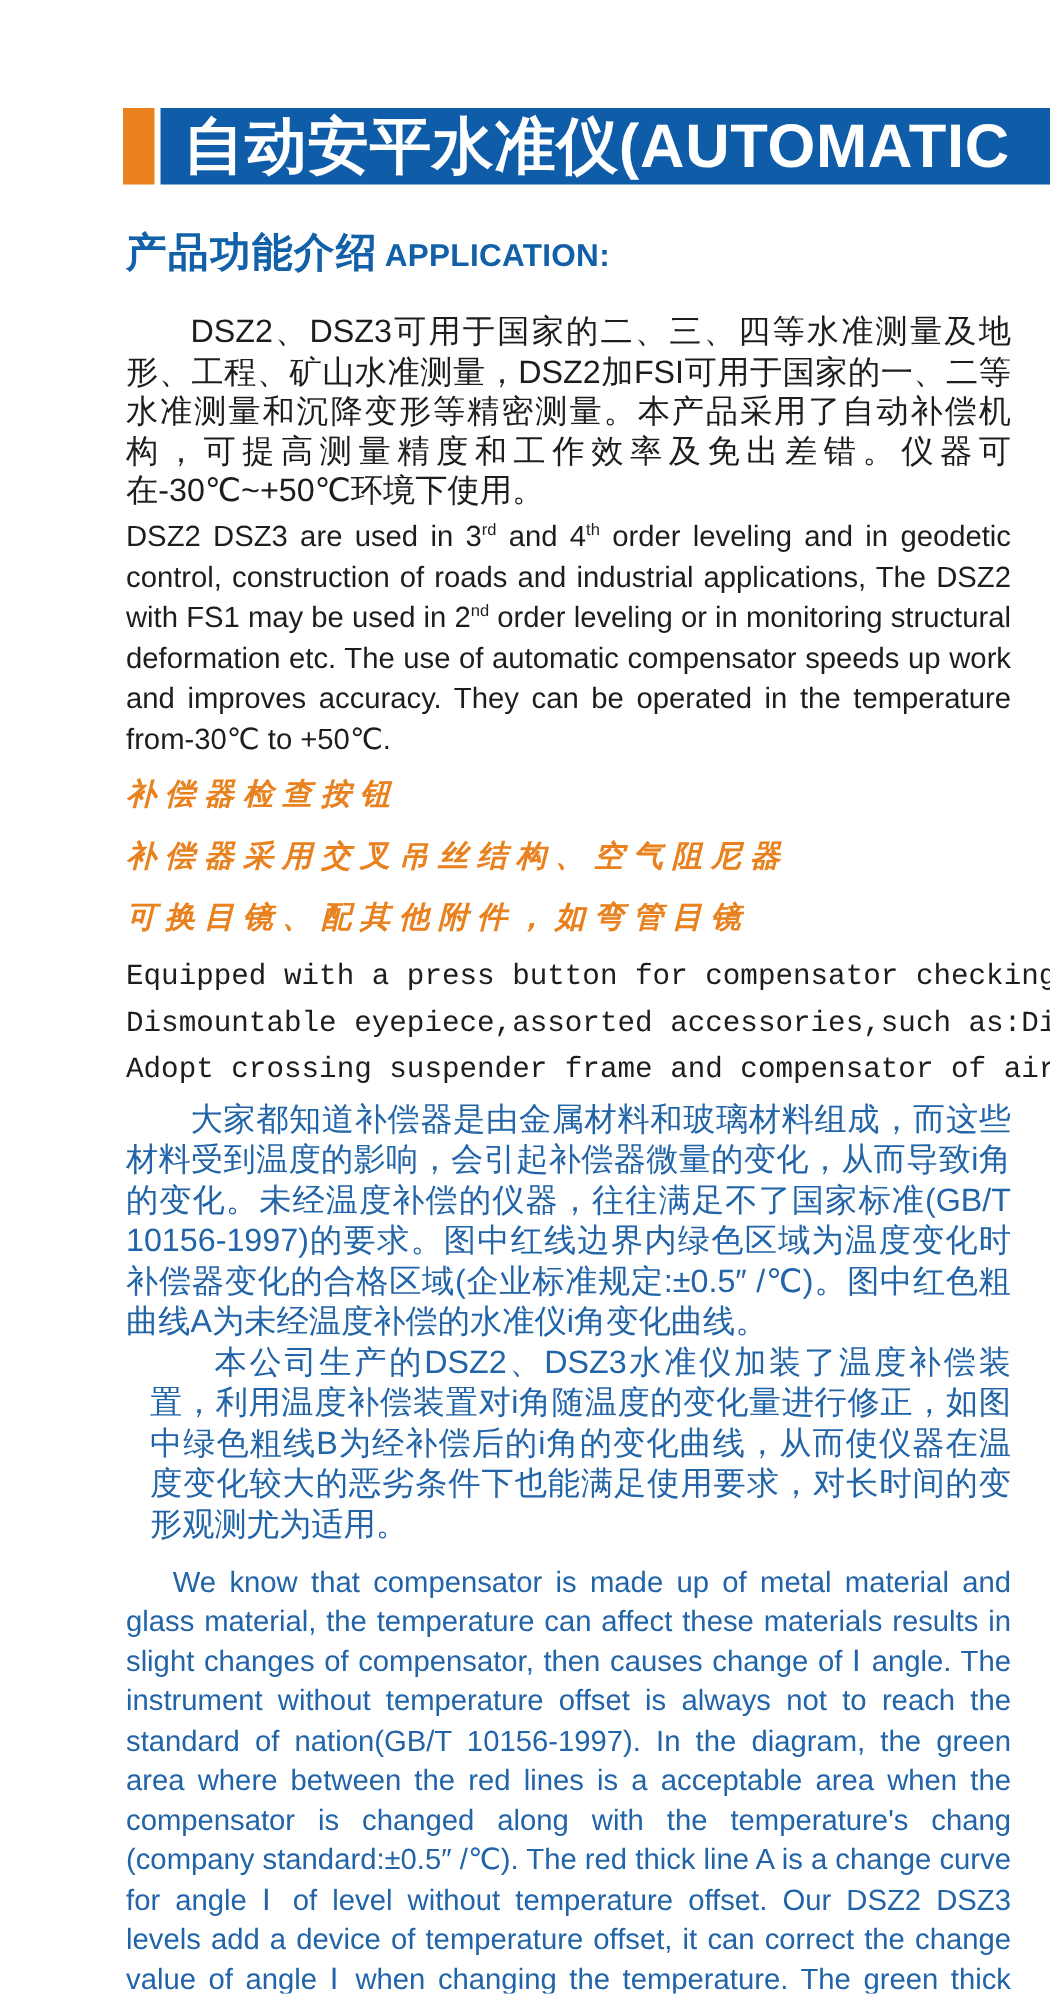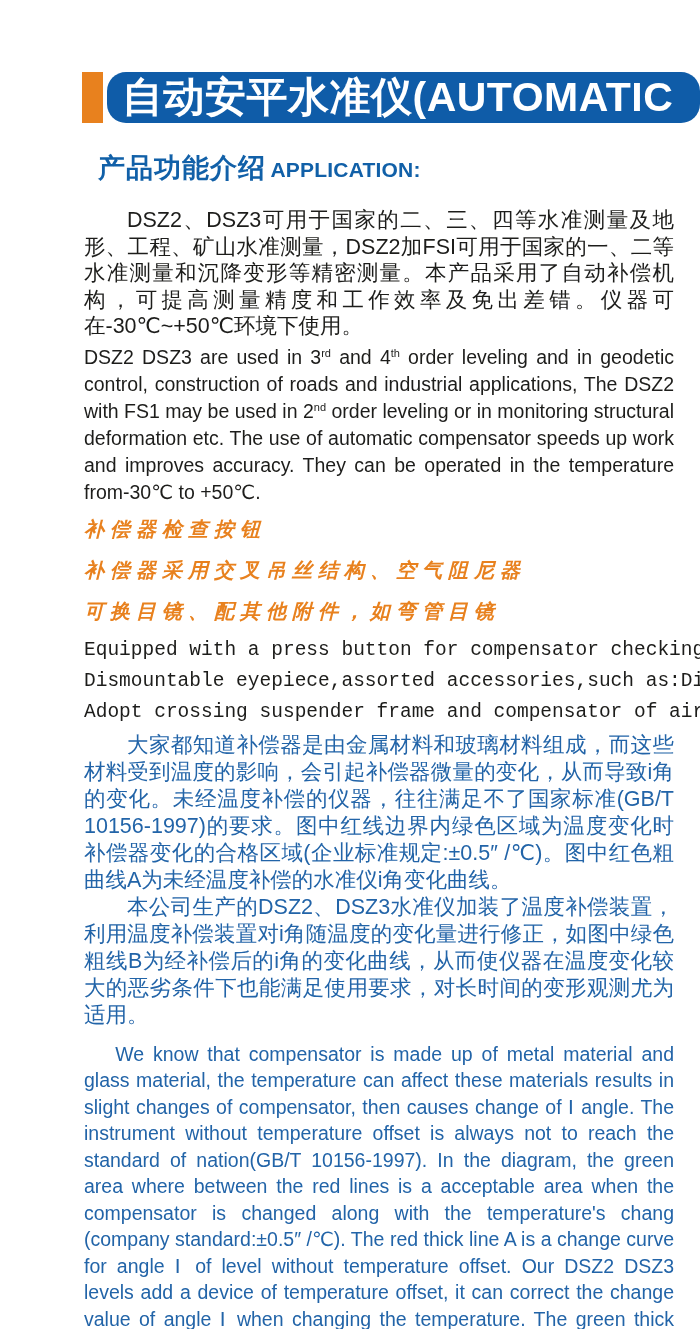--- a/index.html
+++ b/index.html
@@ -18,28 +18,27 @@
   .page{position:relative;width:700px;height:1329px;background:#fff;}
 
   
   .header{position:absolute;top:72px;left:82px;right:0;height:51px;display:flex;}
   .header-accent{width:21px;background:var(--accent-orange);margin-right:4px;}
   .header-bar{
     flex:1;background:var(--bar-blue);color:#fff;
     font-size:41px;font-weight:bold;line-height:51px;
     padding-left:15px;white-space:nowrap;overflow:hidden;
     letter-spacing:0.5px;
-    border-radius:19px;
   }
 
   
   .content{position:absolute;top:123px;left:84px;width:590px;}
 
   .sec-head{margin-top:30px;color:var(--head-blue);line-height:30px;white-space:nowrap;}
-  .sec-head .zh{font-size:27px;font-weight:bold;letter-spacing:1px;margin-left:14px;}
+  .sec-head .zh{font-size:27px;font-weight:bold;letter-spacing:1px;}
   .sec-head .en{font-size:21px;font-weight:bold;letter-spacing:0.2px;text-align:center;}
   .sec-head.second{margin-top:8px;}
 
   .para{
     text-align:justify;
     text-justify:inter-ideograph;
   }
   .para-zh{
     margin-top:20px;
     font-size:21.5px;line-height:26.5px;color:var(--body-black);
@@ -65,21 +64,21 @@
     white-space:nowrap;
     font-family:Liberation Mono, monospace;
   }
 
   .para-zh-blue{
     margin-top:4px;
     font-size:21.5px;line-height:27px;color:var(--body-blue);
     text-indent:2em;
     text-align:justify;text-justify:inter-ideograph;
   }
-  .para-zh-blue + .para-zh-blue{margin-top:0;}
+  .para-zh-blue + .para-zh-blue{margin-top:0;margin-left:16px;}
 
   .para-en-blue{
     margin-top:12px;
     font-size:19.5px;line-height:26.5px;color:var(--body-blue);
     text-align:justify;
     text-indent:1.6em;
   }
 </style>
 </head>
 <body>

